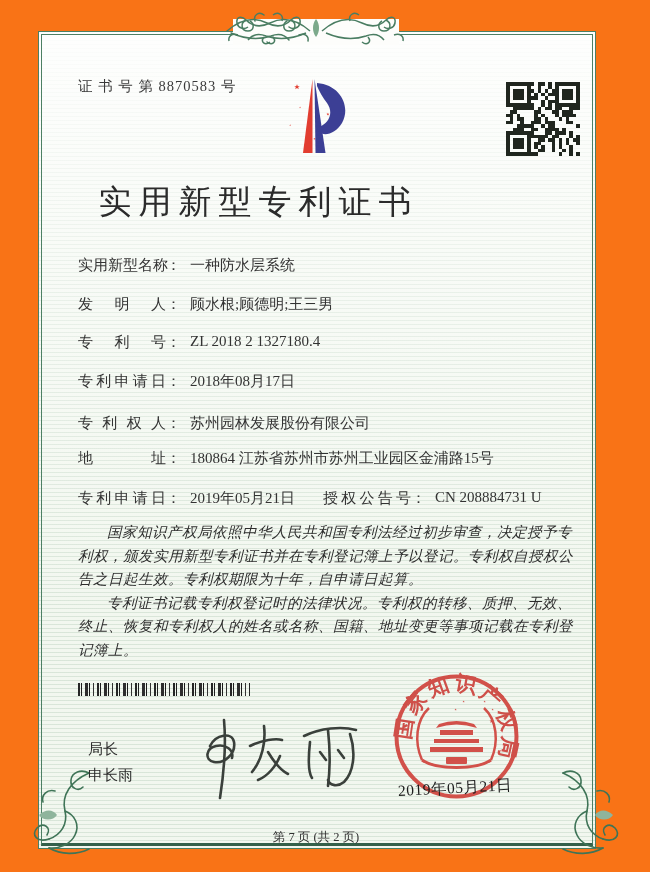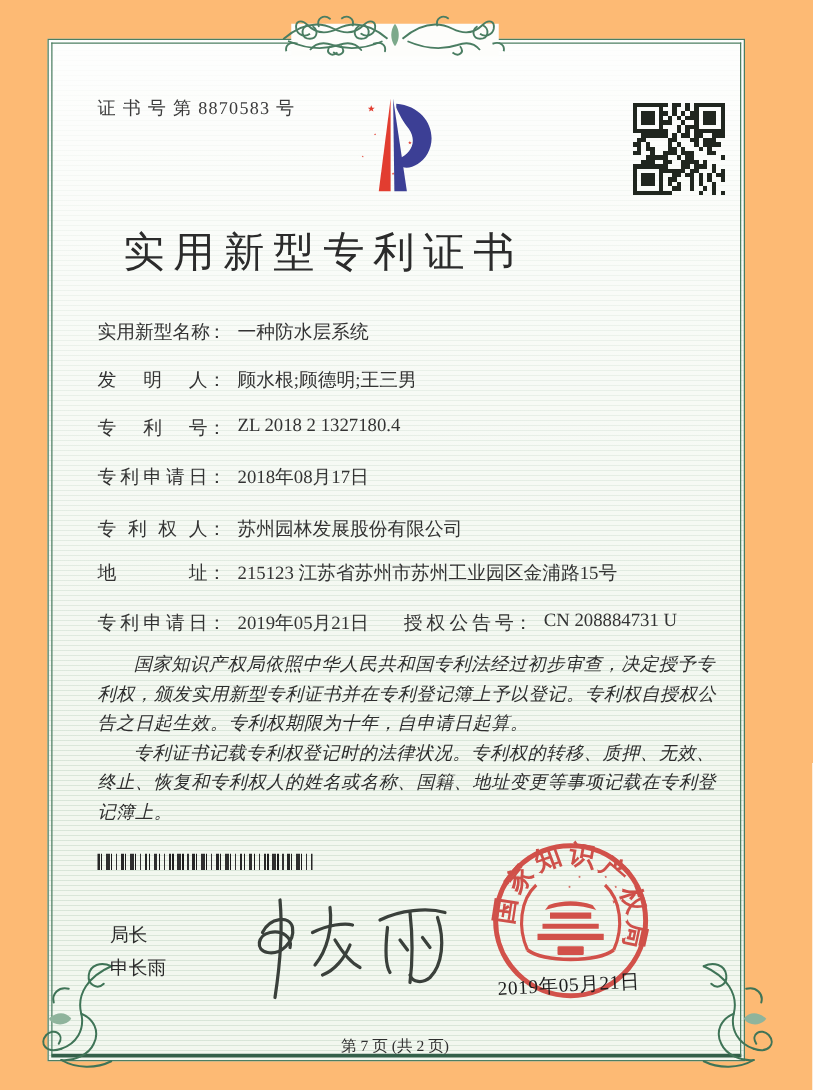--- a/index.html
+++ b/index.html
@@ -1,17 +1,17 @@
 <!DOCTYPE html>
 <html><head>
 <meta charset="utf-8">
 <style>
   html,body{margin:0;padding:0;background:#ffffff;}
   .page{
-    position:relative;width:650px;height:872px;background:#fdba74;
+    position:relative;width:650px;height:872px;background:#f97316;
     font-family:"Liberation Serif","DejaVu Serif",serif;color:#2e2e2e;overflow:hidden;
   }
   
   .frame{
     position:absolute;left:38px;top:31px;width:556px;height:816px;
     border:1px solid #4c7f63;
     background:
       linear-gradient(180deg, rgba(255,255,255,.92) 0%, rgba(255,255,255,.45) 30%, rgba(255,255,255,0) 72%),
       repeating-linear-gradient(180deg, rgba(116,160,126,.20) 0 1px, rgba(246,250,243,0) 1px 4px),
       #f2f7ef;
@@ -295,21 +295,21 @@
       <span class="val">2018年08月17日</span>
   </div>
   <div class="row" style="top:414px">
     <span class="lbl">专利权人</span>
       <span>：</span>
       <span class="val">苏州园林发展股份有限公司</span>
   </div>
   <div class="row" style="top:449px">
     <span class="lbl">地址</span>
       <span>：</span>
-      <span class="val">215123 江苏省苏州市苏州工业园区金浦路15号</span>
+      <span class="val">180864 江苏省苏州市苏州工业园区金浦路15号</span>
   </div>
   <div class="row" style="top:489px">
     <span class="lbl">专利申请日</span>
       <span>：</span>
       <span class="val">2019年05月21日</span>
     <span class="pair2">
       <span class="lbl">授权公告号</span>
         <span>：</span>
         <span class="val">CN 208884731 U</span>
     </span>

